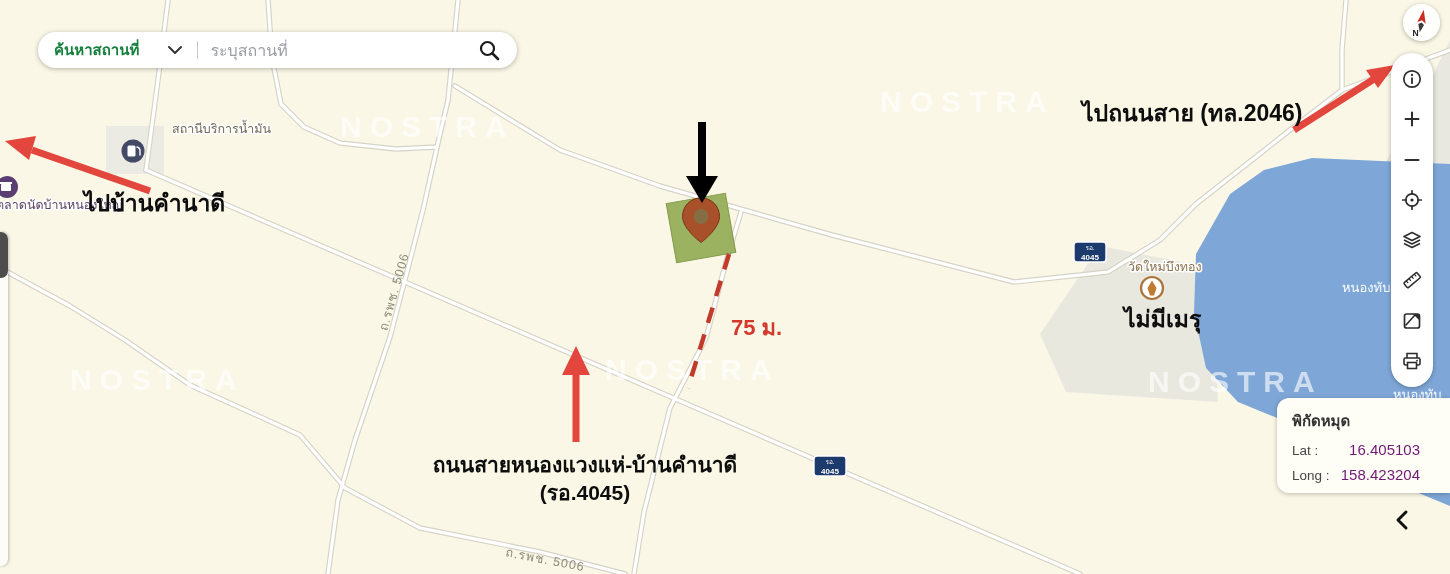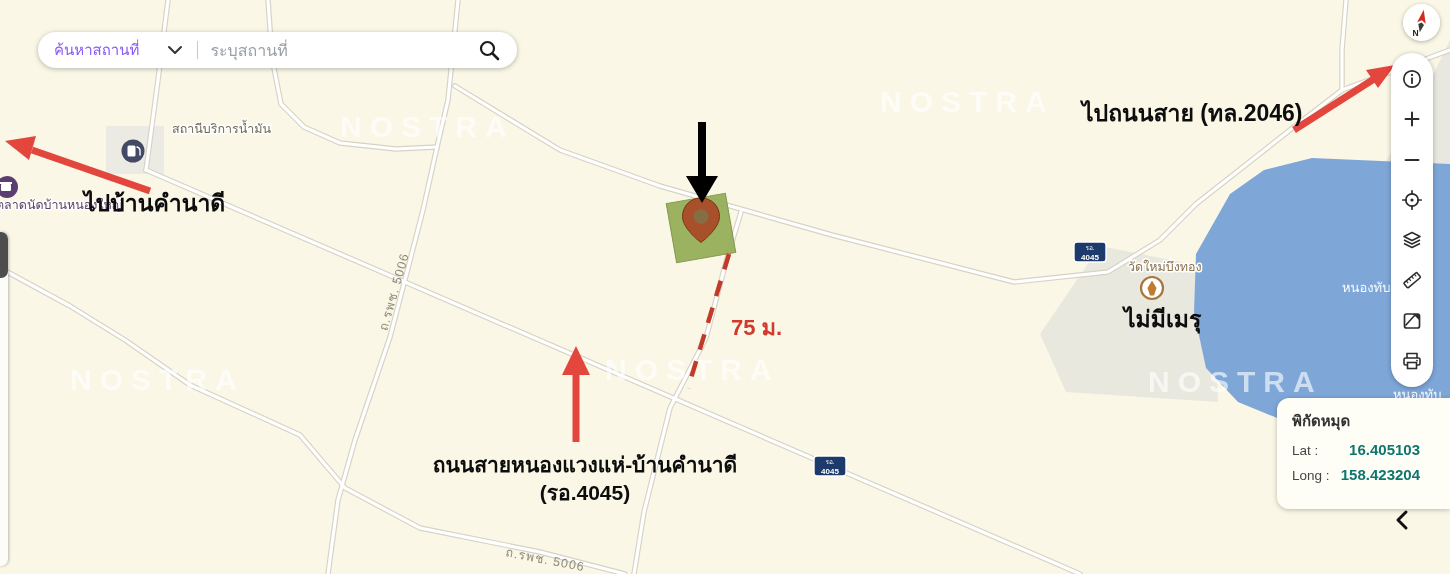--- a/index.html
+++ b/index.html
@@ -12,40 +12,40 @@
   svg text{font-family:"Liberation Sans","DejaVu Sans",sans-serif;}
   .halo{paint-order:stroke;stroke:#ffffff;stroke-width:3px;stroke-linejoin:round;}
   .annot{font-weight:bold;fill:#0d0d0d;}
   .watermark{font-weight:bold;letter-spacing:8px;fill:rgba(255,255,255,0.62);font-size:30px;}
   
   .search-bar{
     position:absolute;left:38px;top:32px;width:479px;height:36px;background:#fff;
     border-radius:18px;box-shadow:0 1px 5px rgba(0,0,0,.28);display:flex;align-items:center;
     padding:0 16px;box-sizing:border-box;z-index:30;
   }
-  .search-cat{font-size:15px;font-weight:normal;color:#8b5cf6;cursor:pointer;}
+  .search-cat{font-size:15px;font-weight:bold;color:#15803d;cursor:pointer;}
   .chev{margin-left:28px;display:flex;align-items:center;cursor:pointer;}
   .vdiv{width:1px;height:18px;background:#c9c9c9;margin:0 12px 0 14px;}
   .search-ph{font-size:16px;color:#9a9fa6;flex:1;}
   .left-strip{position:absolute;left:-6px;top:232px;width:14px;height:334px;background:#fcfcf9;
     border-radius:7px;box-shadow:1px 0 3px rgba(0,0,0,.25);z-index:25;}
   .left-tab{position:absolute;left:-6px;top:232px;width:14px;height:46px;background:#4d4d4d;
     border-radius:7px;z-index:26;cursor:pointer;}
   .compass{position:absolute;left:1403px;top:4px;width:37px;height:37px;border-radius:50%;
     background:rgba(255,255,255,.95);box-shadow:0 1px 4px rgba(0,0,0,.3);z-index:32;cursor:pointer;}
   .toolbar{position:absolute;left:1391px;top:53px;width:42px;height:334px;background:#fff;
     border-radius:21px;box-shadow:0 1px 5px rgba(0,0,0,.3);z-index:31;display:flex;
     flex-direction:column;align-items:center;justify-content:space-around;padding:6px 0;box-sizing:border-box;}
   .tool-btn{width:30px;height:30px;display:flex;align-items:center;justify-content:center;cursor:pointer;border-radius:6px;}
-  .coords-panel{position:absolute;left:1277px;top:398px;width:173px;height:111px;background:#fffef6;
+  .coords-panel{position:absolute;left:1277px;top:398px;width:173px;height:95px;background:#fffef6;
     border-radius:12px 0 0 12px;box-shadow:0 1px 5px rgba(0,0,0,.25);z-index:29;
     padding:11px 30px 10px 15px;box-sizing:border-box;}
   .coords-title{font-size:15px;font-weight:bold;color:#323232;margin-bottom:7px;}
   .coords-row{display:flex;align-items:baseline;font-size:13.5px;color:#454545;margin-top:8px;}
-  .coords-val{margin-left:auto;font-size:15px;font-weight:bold;color:#0f766e;text-align:right;}
+  .coords-val{margin-left:auto;font-size:15px;font-weight:normal;color:#701a75;text-align:right;}
   .collapse-btn{position:absolute;left:1390px;top:507px;width:24px;height:26px;z-index:29;cursor:pointer;
     display:flex;align-items:center;justify-content:center;}
 </style>
 </head>
 <body>
 
 <div class="stage">
 <svg width="1450" height="574" viewBox="0 0 1450 574">
 
   <rect x="0" y="0" width="1450" height="574" fill="#faf7e6"></rect>

